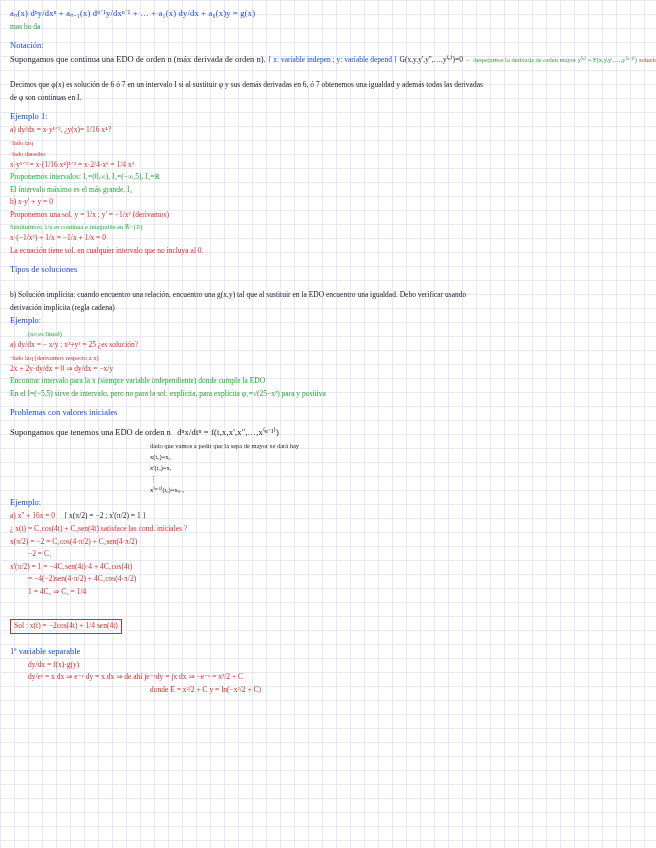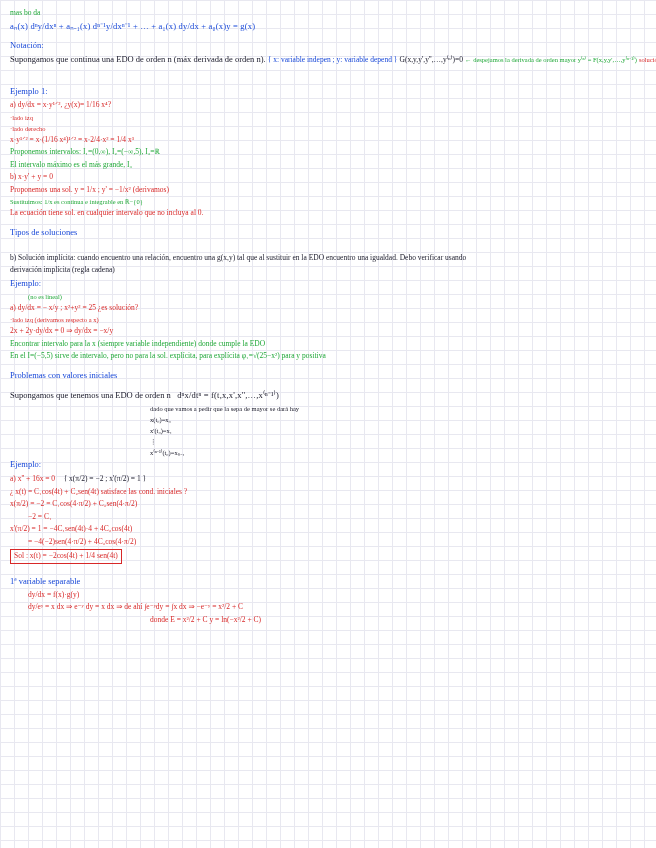--- a/index.html
+++ b/index.html
@@ -26,64 +26,68 @@
     margin-bottom: 2px;
   }
   .black { color: #1a1a2a; }
   .blue  { color: #1848d8; }
   .green { color: #20a838; }
   .red   { color: #d82828; }
   .box-red {
     border: 1px solid #d82828;
     padding: 1px 3px;
     display: inline-block;
+    margin-top: 20px;
   }
   .indent1 { padding-left: 18px; }
   .indent3 { padding-left: 140px; }
   .small { font-size: 7.5px; }
   .tiny  { font-size: 6.5px; }
   .formula {
     font-family: "Comic Sans MS", cursive;
     letter-spacing: 0.2px;
   }
   .gap-s { height: 6px; }
   .gap-m { height: 10px; }
 </style>
 </head>
 <body>
 
 <div class="page">
 
+  <span class="line blue formula">aₙ(x) dⁿy/dxⁿ + aₙ₋₁(x) dⁿ⁻¹y/dxⁿ⁻¹ + … + a₁(x) dy/dx + a₀(x)y = g(x)</span>
   <span class="line green small">mas bo da</span>
-  <span class="line blue formula">aₙ(x) dⁿy/dxⁿ + aₙ₋₁(x) dⁿ⁻¹y/dxⁿ⁻¹ + … + a₁(x) dy/dx + a₀(x)y = g(x)</span>
 
   <div class="gap-s"></div>
   <span class="line blue">Notación:</span>
   <span class="line">
     <span class="black">Supongamos que continua una EDO de orden n (máx derivada de orden n).</span>
     <span class="blue small">{ x: variable indepen ; y: variable depend }</span>
     <span class="black small">G(x,y,y',y'',…,y⁽ⁿ⁾)=0</span>
     <span class="green tiny">← despejamos la derivada de orden mayor  y⁽ⁿ⁾ = F(x,y,y',…,y⁽ⁿ⁻¹⁾)</span>
     <span class="red tiny">solución más grande</span>
   </span>
 
   <div class="gap-s"></div>
   <div class="gap-s"></div>
+  <span class="line black small">Decimos que φ(x) es solución de 6 ó 7 en un intervalo I si al sustituir φ y sus demás derivadas en 6, ó 7 obtenemos una igualdad y además todas las derivadas</span>
+  <span class="line black small">de φ son continuas en I.</span>
 
   <div class="gap-s"></div>
   <span class="line blue">Ejemplo 1:</span>
   <span class="line red small">a) dy/dx = x·y¹ᐟ², ¿y(x)= 1/16 x⁴?</span>
   <span class="line red tiny">·lado izq</span>
   <span class="line red tiny">·lado derecho</span>
   <span class="line red small">x·y¹ᐟ² = x·(1/16 x⁴)¹ᐟ² = x·2/4·x² = 1/4 x³</span>
   <span class="line green small">Proponemos intervalos: I₁=(0,∞), I₂=(−∞,5), I₃=ℝ</span>
   <span class="line green small">El intervalo máximo es el más grande, I₃</span>
   <span class="line red small">b) x·y' + y = 0</span>
   <span class="line red small">Proponemos una sol.  y = 1/x ; y' = −1/x²   (derivamos)</span>
   <span class="line green tiny">Sustituimos:  1/x es continua e integrable en ℝ−{0}</span>
+  <span class="line red small">x·(−1/x²) + 1/x = −1/x + 1/x = 0</span>
   <span class="line red small">La ecuación tiene sol. en cualquier intervalo que no incluya al 0.</span>
 
   <div class="gap-s"></div>
   <span class="line blue">Tipos de soluciones</span>
   <div class="gap-s"></div>
   <div class="gap-s"></div>
   <span class="line black small">b) Solución implícita: cuando encuentro una relación, encuentro una g(x,y) tal que al sustituir en la EDO encuentro una igualdad. Debo verificar usando</span>
   <span class="line black small">derivación implícita (regla cadena)</span>
 
   <span class="line blue">Ejemplo:</span>
@@ -112,20 +116,21 @@
   <span class="line">
     <span class="red small">a) x'' + 16x = 0</span>
     &nbsp;&nbsp;
     <span class="black small">{ x(π/2) = −2 ; x'(π/2) = 1 }</span>
   </span>
   <span class="line red small">¿ x(t) = C₁cos(4t) + C₂sen(4t) satisface las cond. iniciales ?</span>
   <span class="line red small">x(π/2) = −2 = C₁cos(4·π/2) + C₂sen(4·π/2)</span>
   <span class="line red small indent1">   −2 = C₁</span>
   <span class="line red small">x'(π/2) = 1 = −4C₁sen(4t)·4 + 4C₂cos(4t)</span>
   <span class="line red small indent1">      = −4(−2)sen(4·π/2) + 4C₂cos(4·π/2)</span>
+  <span class="line red small indent1">      1 = 4C₂ ⇒ C₂ = 1/4</span>
   <span class="line">
     <span class="box-red red small">Sol : x(t) = −2cos(4t) + 1/4 sen(4t)</span>
   </span>
 
   <div class="gap-m"></div>
   <span class="line blue">1ª variable separable</span>
   <span class="line red small indent1">dy/dx = f(x)·g(y)</span>
   <span class="line red small indent1">dy/eʸ = x dx ⇒ e⁻ʸ dy = x dx ⇒ de ahí  ∫e⁻ʸdy = ∫x dx ⇒ −e⁻ʸ = x²/2 + C</span>
   <span class="line red small indent3">donde E = x²/2 + C   y = ln(−x²/2 + C)</span>
 

